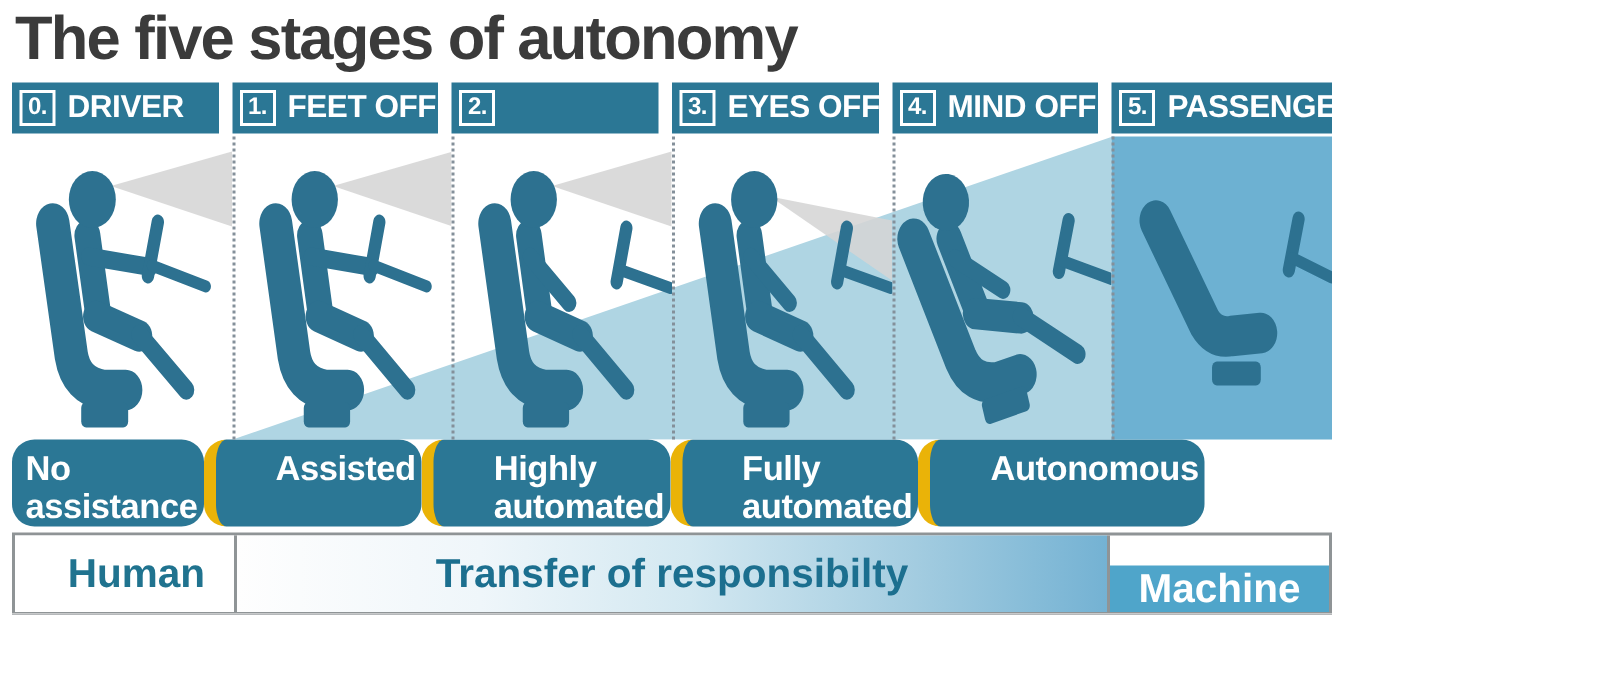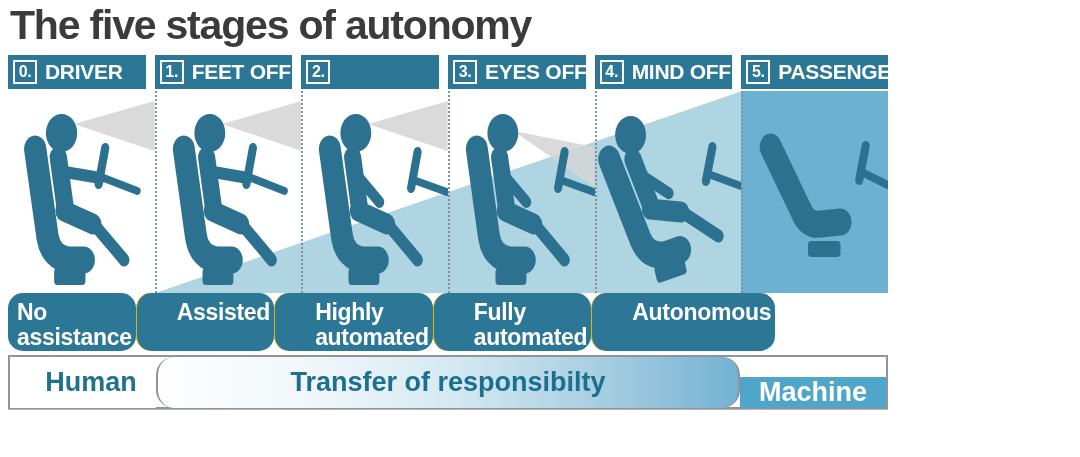--- a/index.html
+++ b/index.html
@@ -43,32 +43,32 @@
   .solid{fill:currentColor;stroke:none;}
   .cone{fill:var(--cone-gray,#d5d5d5);stroke:none;opacity:.88;}
   
   .lrow{height:58px;background:#fff;}
   .lcell{
     background:var(--teal-bar,#2b7795);color:var(--label-text,#fff);font-weight:bold;
     font-size:23px;line-height:1.07;padding:7px 4px 0 9px;letter-spacing:-0.3px;
     box-sizing:border-box;
     border-radius:15px;
   }
-  .lcell + .lcell{border-left:1px solid #eab308;padding-left:40px;}
+  .lcell + .lcell{border-left:8px solid #eab308;padding-left:40px;}
   
   .resp{
     margin-top:4px;height:50px;border:2px solid #8f9496;
     display:grid;grid-template-columns:16.667% 66.666% 16.667%;
     box-shadow:0 1px 0 #b5b8ba;
   }
   .rcell{display:flex;align-items:center;justify-content:center;font-weight:bold;font-size:27px;box-sizing:border-box;}
   .human{background:#fff;color:#20738f;padding-left:16px;}
   .transfer{
     background:linear-gradient(90deg,#fefefe 0%,#eff6fa 28%,#d3e8f1 52%,#a3cce0 78%,#74b2d3 100%);
-    color:#1c6f8f;border-left:2px solid #8f9496;border-right:2px solid #8f9496;border-radius:18px;
+    color:#1c6f8f;border-left:2px solid #8f9496;border-right:2px solid #8f9496;
   }
   .machine{background:var(--machine-blue,#4fa5ca);color:#fff;margin-top:20px;}
   .source{margin:10px 10px 0 0;text-align:right;font-size:22px;color:var(--source-text,#474747);}
 </style>
 </head>
 <body>
 
 <div class="canvas">
 
   <h1 class="title">The five stages of autonomy</h1>

